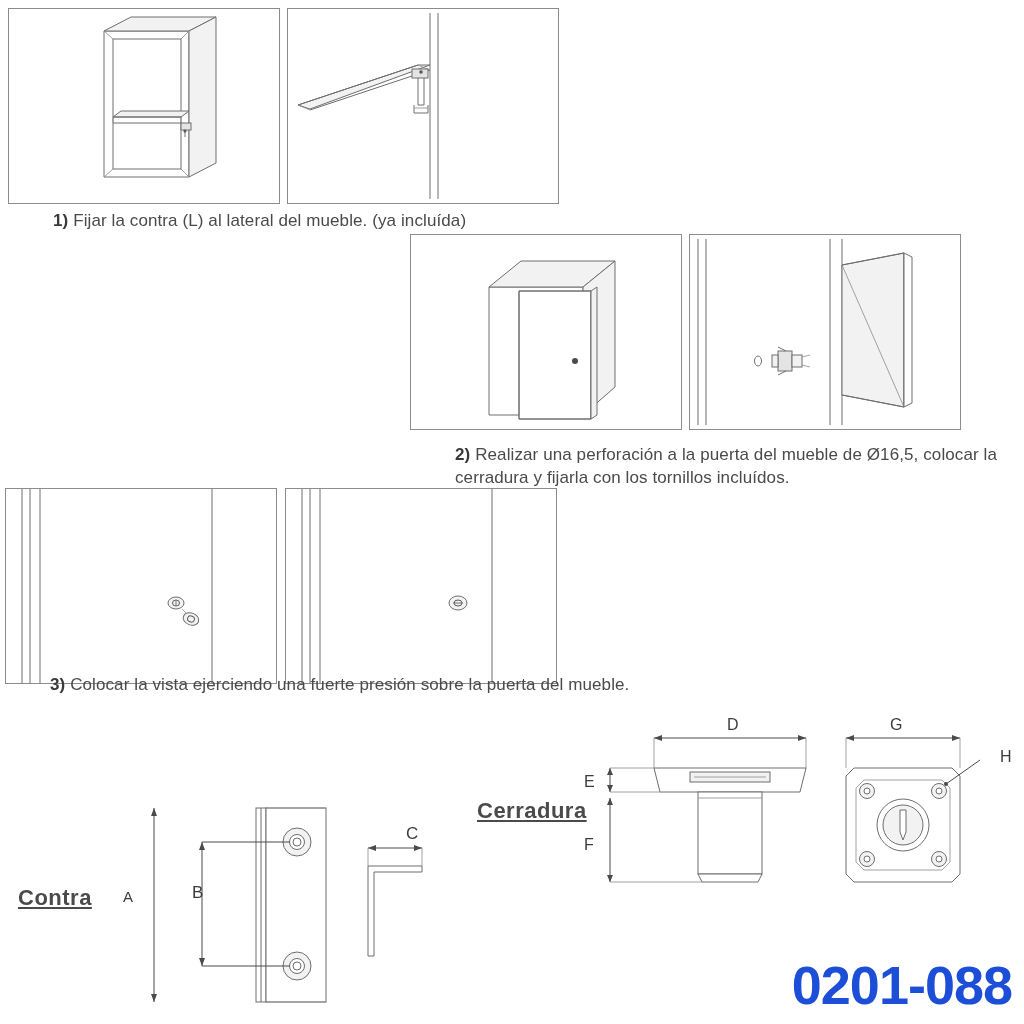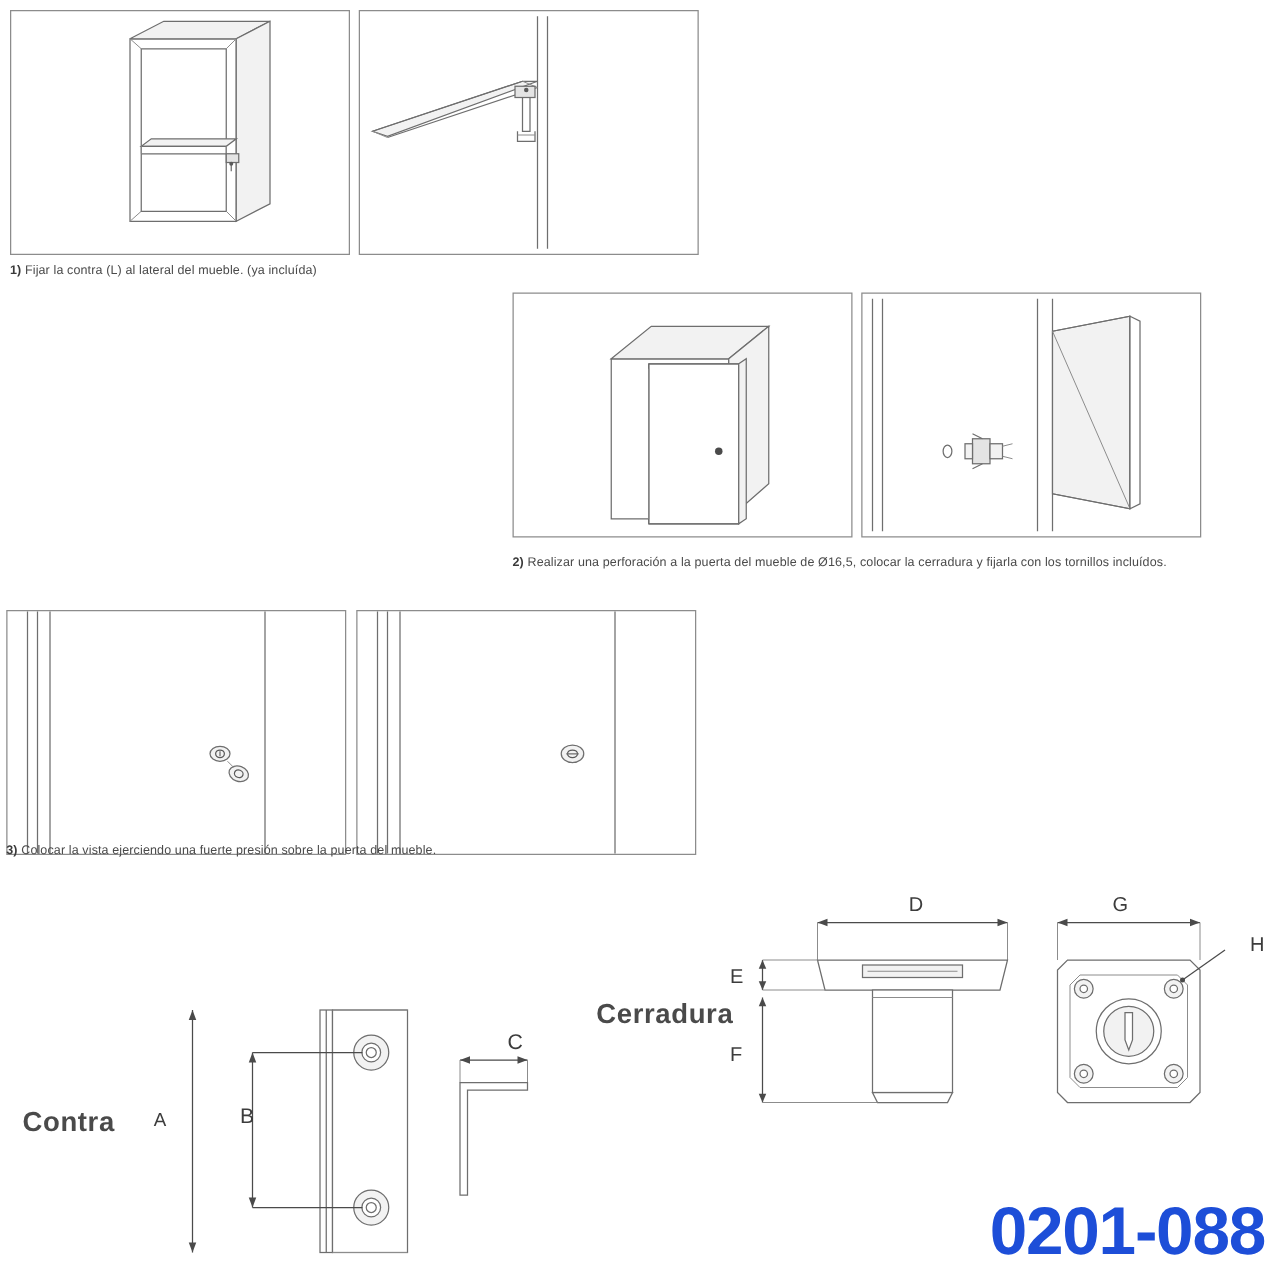--- a/index.html
+++ b/index.html
@@ -17,40 +17,42 @@
   }
   .abs { position: absolute; }
 
   .panel {
     border: 1px solid #8c8c8c;
     box-sizing: border-box;
     background: #ffffff;
   }
 
   .step-text {
-    font-size: 10px;
+    font-size: 17px;
     color: #4a4a4a;
     line-height: 1.35;
     letter-spacing: 0.1px;
+    margin-left: 45px;
   }
   .step-num {
     font-weight: bold;
     color: #3a3a3a;
   }
 
   .label {
     font-size: 15px;
     color: #3c3c3c;
   }
 
   .title-word {
     font-size: 22px;
     font-weight: bold;
     color: #4a4a4a;
     letter-spacing: 0.5px;
+    text-decoration: underline;
   }
 
   .code {
     font-size: 54px;
     font-weight: bold;
     color: #1d4ed8;
     letter-spacing: -1px;
   }
 
   svg { display: block; }

